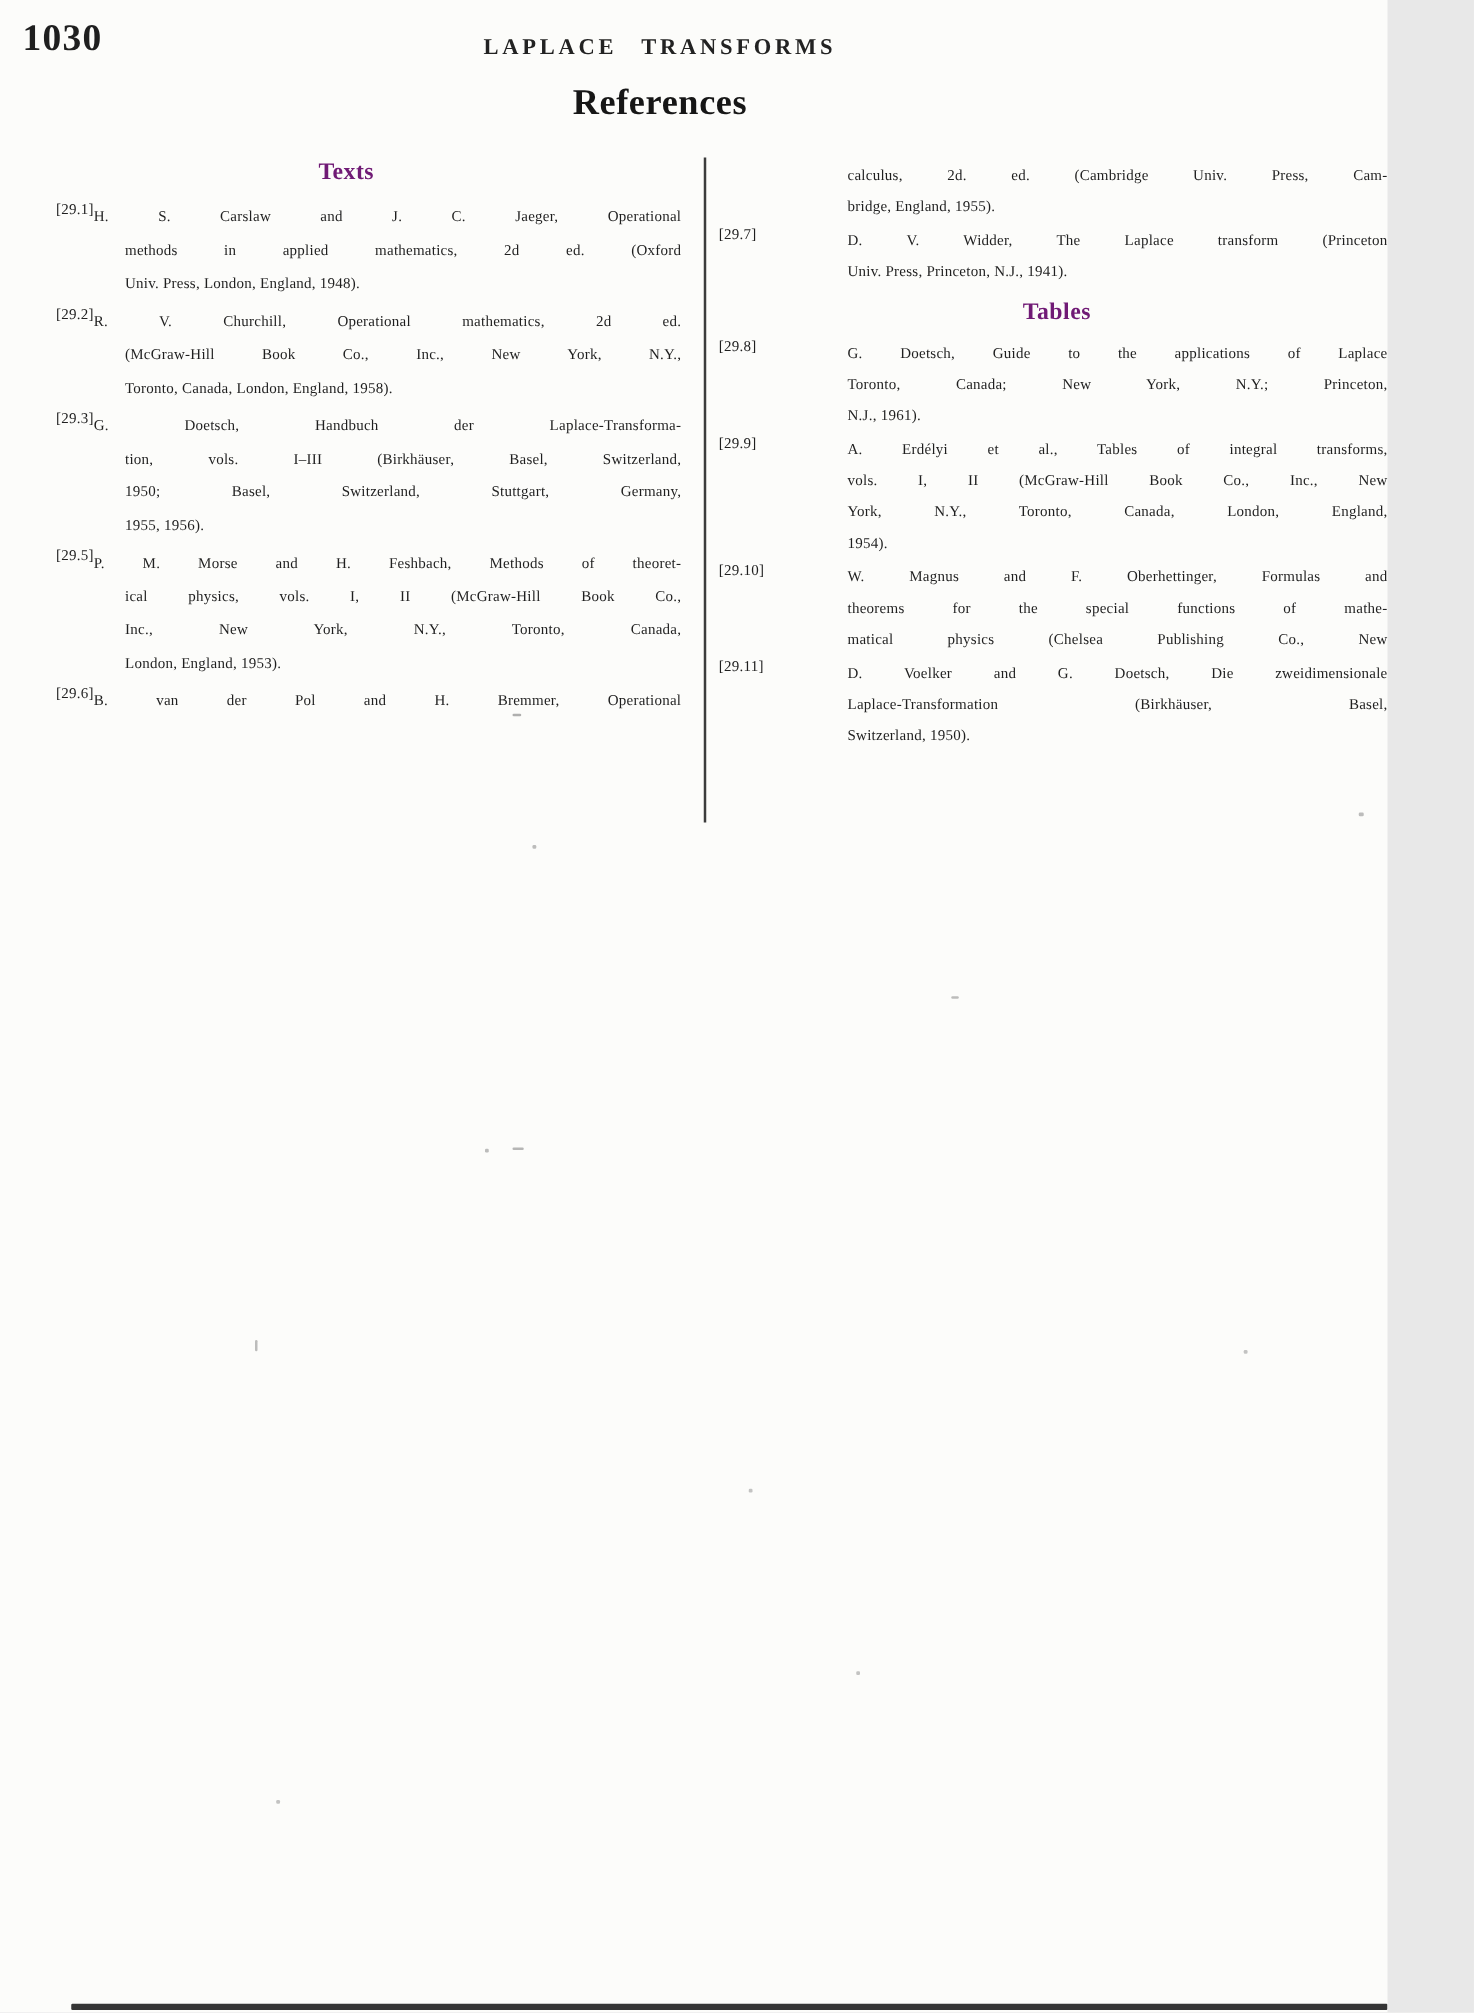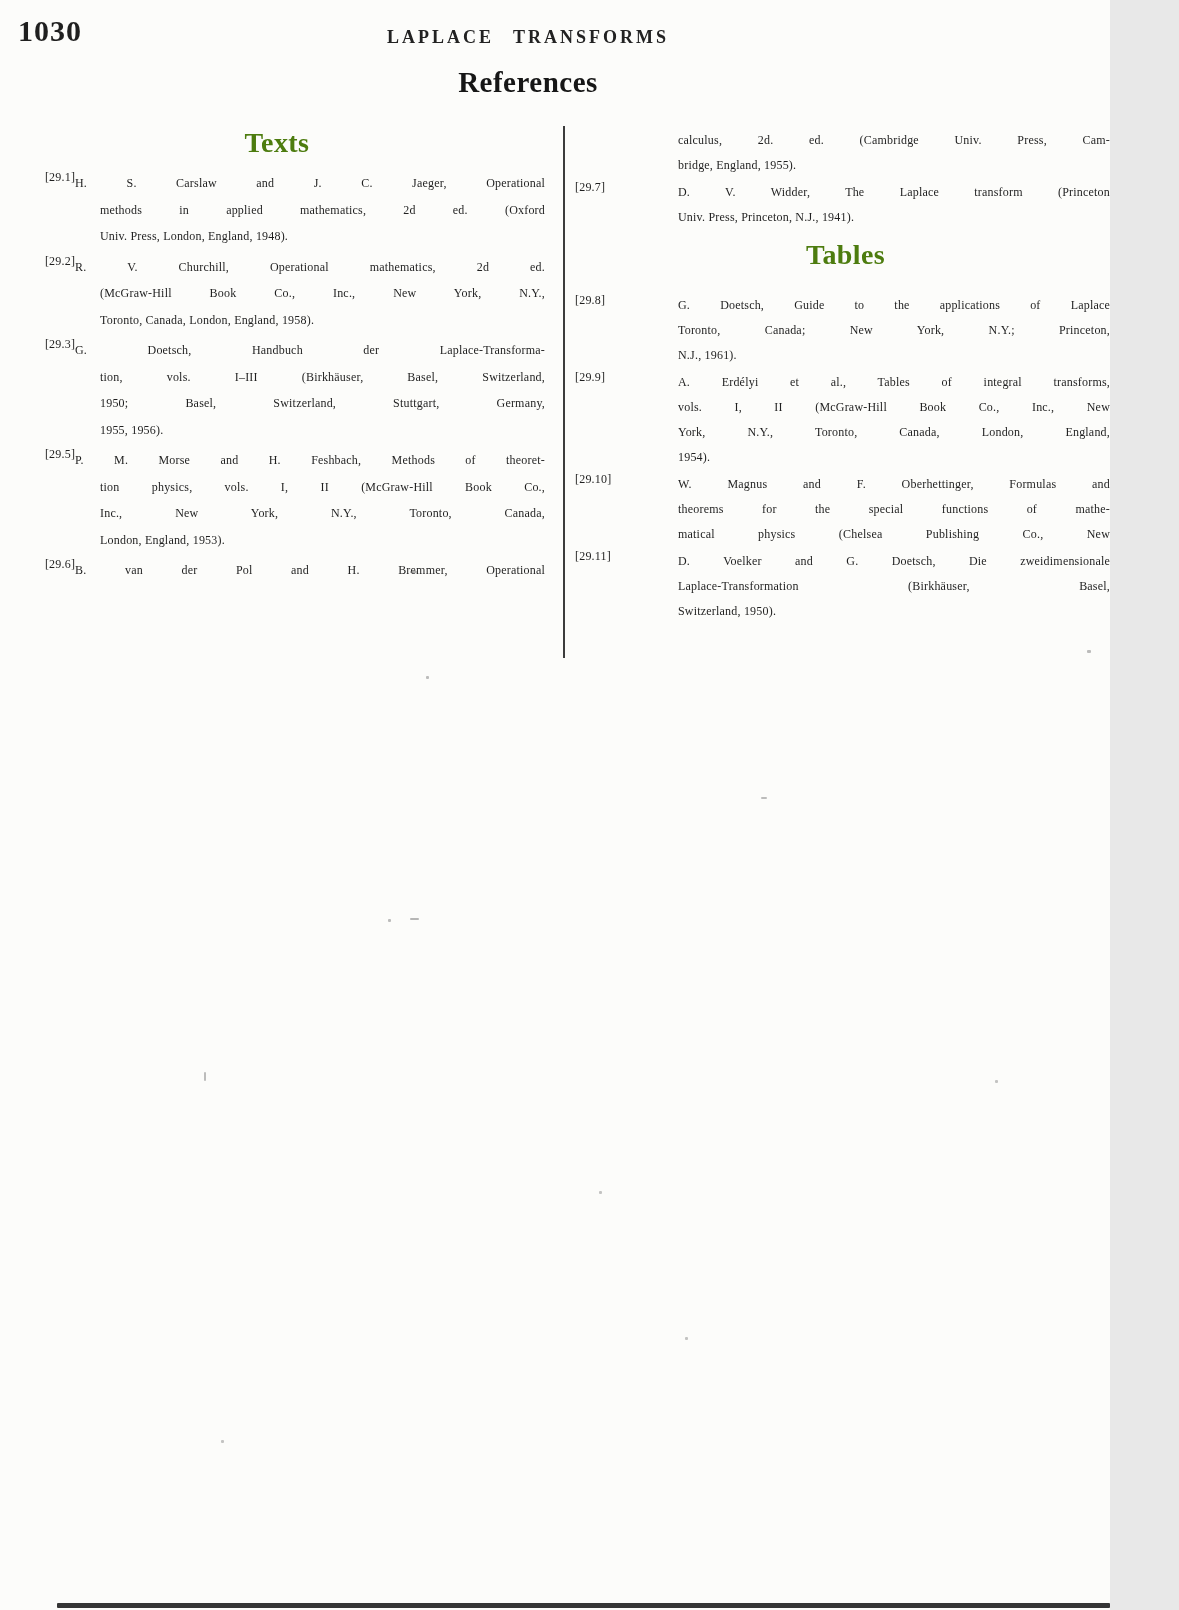--- a/index.html
+++ b/index.html
@@ -28,25 +28,25 @@
     font-size:29px;font-weight:700;letter-spacing:0.5px;
     color:#161616;
   }
   .lcol{position:absolute;left:25px;top:127px;width:520px;}
   .rcol{position:absolute;left:575px;top:128px;width:535px;}
   .divider{
     position:absolute;left:563px;top:126px;width:1.5px;height:532px;
     background:#3c3c3c;
   }
   .col-heading{
-    font-size:28px;font-weight:700;text-align:center;
-    color:#4d7c0f;letter-spacing:0.4px;
+    font-size:19px;font-weight:700;text-align:center;
+    color:#701a75;letter-spacing:0.4px;
   }
   .lcol .col-heading{margin-bottom:11px;transform:translateX(-8px);}
-  .rcol .col-heading{margin-top:9px;margin-bottom:22px;transform:translateX(3px);}
+  .rcol .col-heading{margin-top:9px;margin-bottom:9px;transform:translateX(3px);}
   .entry{position:relative;margin-bottom:4px;font-size:12px;letter-spacing:0.2px;}
   .lcol .entry{padding-left:75px;}
   .rcol .entry{padding-left:103px;margin-bottom:2px;}
   .lcol .line{line-height:26.5px;}
   .rcol .line{line-height:25px;}
   .lbl{position:absolute;left:0;top:0;}
   .lcol .lbl{width:70px;text-align:center;}
   .rcol .lbl{width:90px;}
   .lcol .line.first{margin-left:-25px;}
   .line{text-align:left;}
@@ -86,21 +86,21 @@
         <div class="entry">
           <span class="lbl">[29.3]</span>
           <div class="line first j">G. Doetsch, Handbuch der Laplace-Transforma-</div>
           <div class="line j">tion, vols. I–III (Birkhäuser, Basel, Switzerland,</div>
           <div class="line j">1950; Basel, Switzerland, Stuttgart, Germany,</div>
           <div class="line">1955, 1956).</div>
         </div>
         <div class="entry">
           <span class="lbl">[29.5]</span>
           <div class="line first j">P. M. Morse and H. Feshbach, Methods of theoret-</div>
-          <div class="line j">tion physics, vols. I, II (McGraw-Hill Book Co.,</div>
+          <div class="line j">ical physics, vols. I, II (McGraw-Hill Book Co.,</div>
           <div class="line j">Inc., New York, N.Y., Toronto, Canada,</div>
           <div class="line">London, England, 1953).</div>
         </div>
         <div class="entry">
           <span class="lbl">[29.6]</span>
           <div class="line first j">B. van der Pol and H. Bremmer, Operational</div>
         </div>
       </div>
   </div>
 

